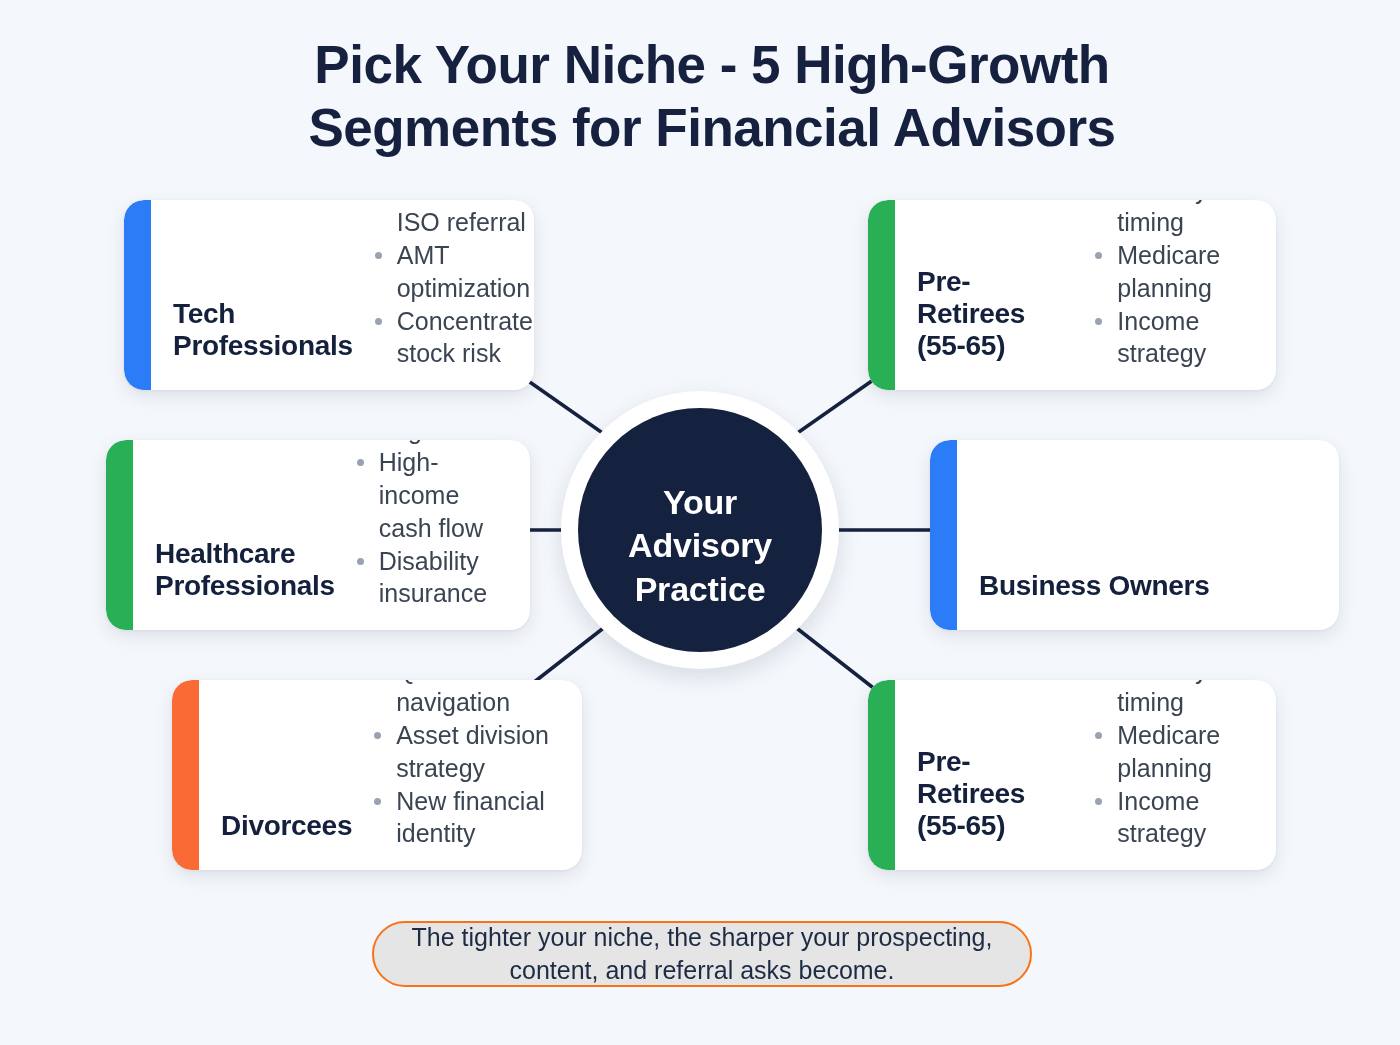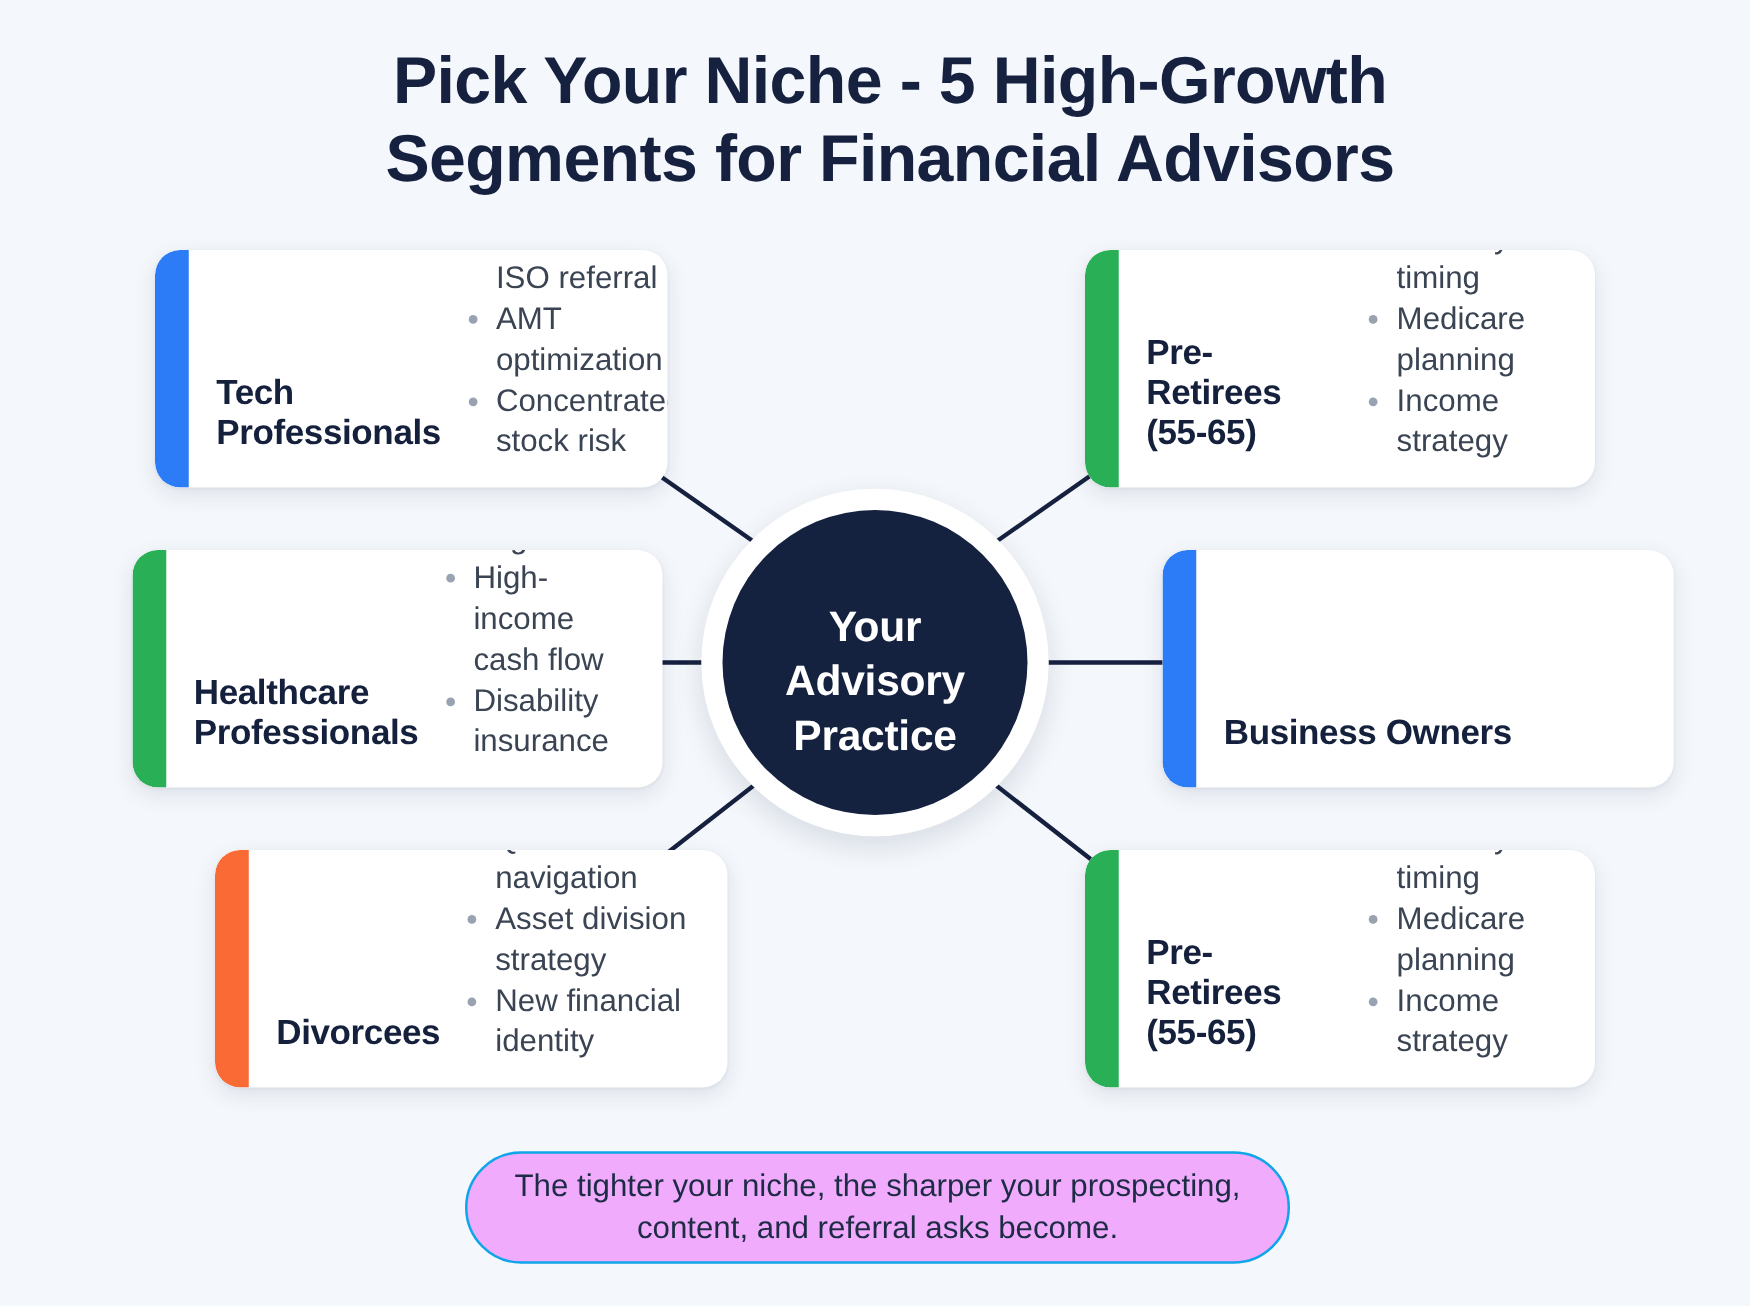--- a/index.html
+++ b/index.html
@@ -136,24 +136,24 @@
     margin-top: 32px;
   }
   .hub-text span { display: block; }
 
   
   .footer {
     position: absolute;
     left: 372px;
     top: 921px;
     width: 660px;
-    height: 90px;
+    height: 66px;
     border-radius: 45px;
-    background: #f0abfc;
-    border: 2px solid #0ea5e9;
+    background: #e5e5e5;
+    border: 2px solid #f97316;
     display: flex;
     align-items: center;
     justify-content: center;
     text-align: center;
     padding: 0 30px;
   }
   .footer-text {
     font-size: 25px;
     line-height: 1.32;
     color: #1d2b44;

